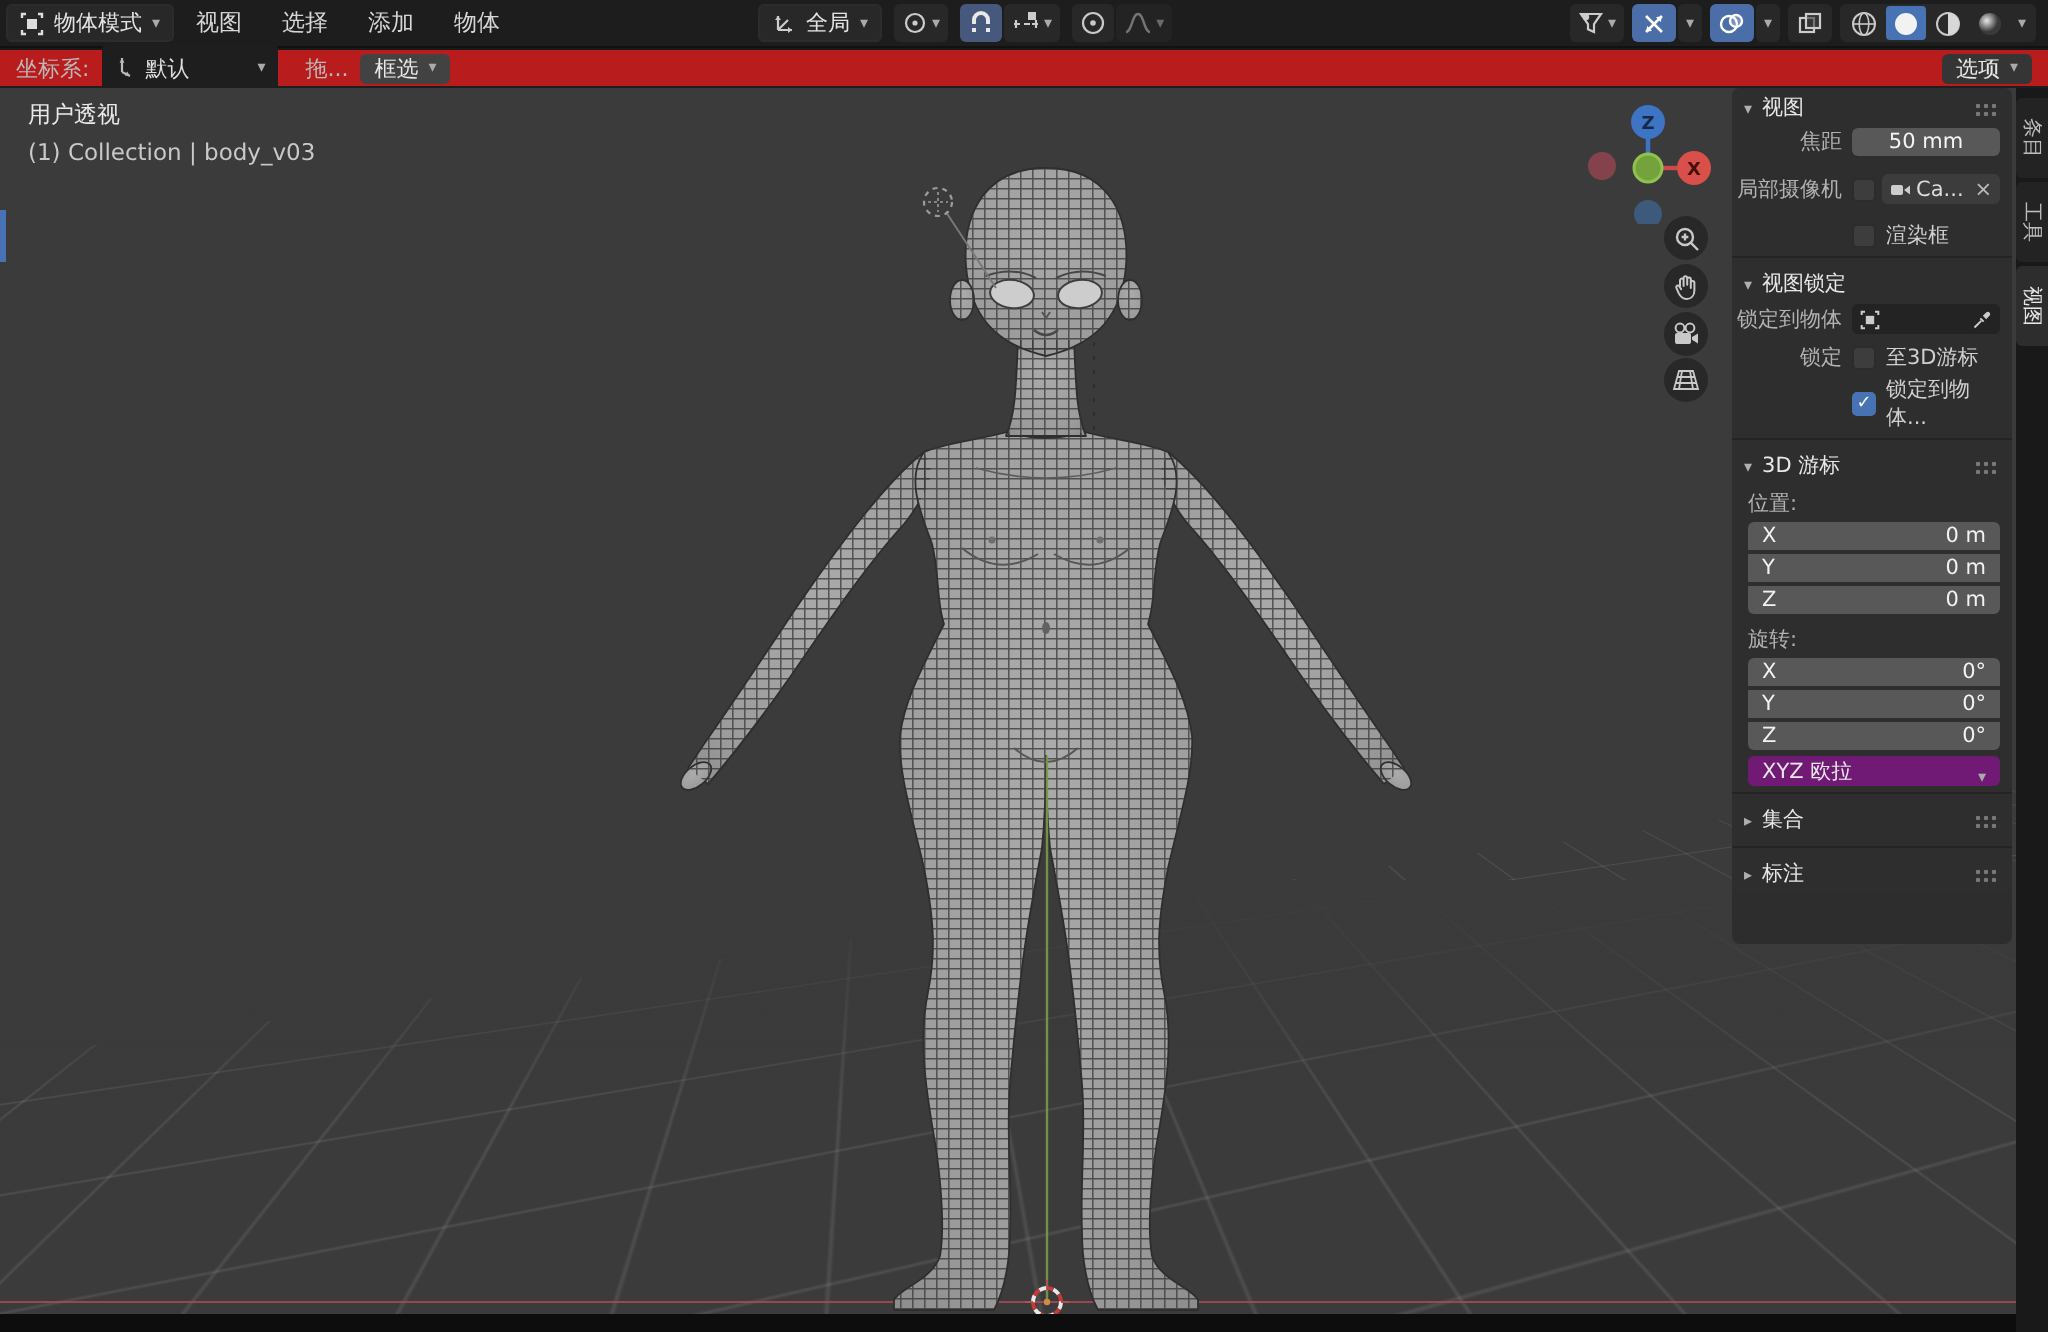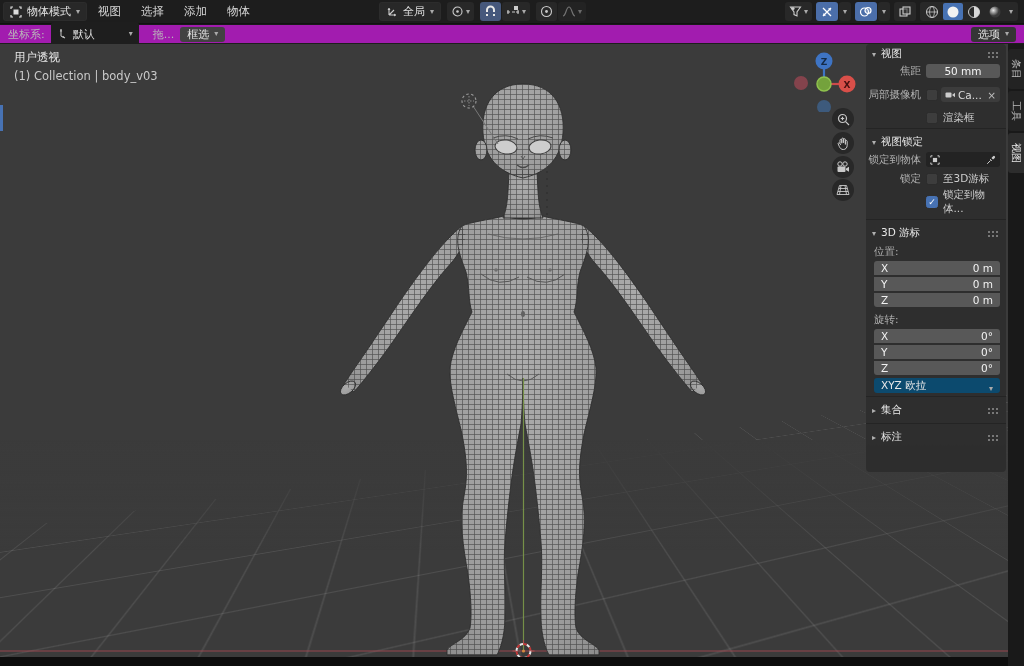--- a/index.html
+++ b/index.html
@@ -20,21 +20,21 @@
   .iconbtn { display:flex; align-items:center; gap:2px; background:#282828; border-radius:3px;
     height:19px; padding:0 4px; color:#ccc; font-size:10px; }
   .iconbtn.blue { background:#4b6ea9; color:#fff; }
   .iconbtn.snapon { background:#46587c; }
   .seggroup { display:flex; align-items:center; background:#282828; border-radius:3px; height:19px; padding:0 2px; gap:1px; }
   .seg { width:20px; height:17px; display:flex; align-items:center; justify-content:center; border-radius:2px; }
   .seg.active { background:#4772b3; }
 
   
   .header2 { position:absolute; left:0; top:25px; width:1024px; height:19px;
-    background:#a21caf; border-bottom:1px solid #1e1e1e; display:flex; align-items:center; font-size:11px; }
+    background:#b91c1c; border-bottom:1px solid #1e1e1e; display:flex; align-items:center; font-size:11px; }
   .h2-label { color:#b9b9b9; padding:0 6px 0 8px; }
   .darkdrop { display:flex; align-items:center; gap:5px; background:#1e1e1e; border-radius:3px;
     height:15px; padding:12px 6px; color:#ddd; min-width:88px; }
   .graybtn { display:flex; align-items:center; gap:5px; background:#424242; border-radius:3px;
     height:15px; padding:0 7px; color:#e8e8e8; }
   .h2-right { margin-left:auto; padding-right:8px; }
 
   
   .viewport { position:absolute; left:0; top:44px; width:1008px; height:622px;
     background:#3b3b3b; overflow:hidden; }
@@ -81,21 +81,21 @@
   .cb-label { margin-left:5px; color:#cfcfcf; }
   .objfield { flex:1; background:#232323; border-radius:3px; height:15px; display:flex;
     align-items:center; padding:0 4px; gap:4px; color:#ddd; }
   .camfield { flex:1; background:#3c3c3c; border-radius:3px; height:15px; display:flex;
     align-items:center; padding:0 4px; gap:3px; color:#ddd; }
   .subhead { margin:2px 8px 2px 8px; color:#b2b2b2; }
   .axisrow { display:flex; align-items:center; justify-content:space-between;
     margin:0 6px 2px 8px; background:#585858; height:14px; padding:0 7px; color:#f2f2f2; }
   .agrp .axisrow:first-child { border-radius:3px 3px 0 0; }
   .agrp .axisrow:last-child { border-radius:0 0 3px 3px; }
-  .wide-drop { display:flex; align-items:flex-end; margin:3px 6px 2px 8px; background:#0c4a6e;
+  .wide-drop { display:flex; align-items:flex-end; margin:3px 6px 2px 8px; background:#701a75;
     border-radius:3px; height:15px; padding:0 7px; color:#e8e8e8; }
   .wide-drop .chev { margin-left:auto; }
 
   
   .tabstrip { position:absolute; left:1008px; top:44px; width:16px; height:622px; background:#191919; }
   .vtab { position:relative; width:16px; height:40px; margin-bottom:2px; background:#232323;
     border-radius:3px 0 0 3px; display:flex; align-items:center; justify-content:center; }
   .vtab.active { background:#2d2d2d; }
   .vtab span { transform:rotate(90deg); white-space:nowrap; font-size:10px; color:#bdbdbd; }
   .vtab.active span { color:#e8e8e8; }

